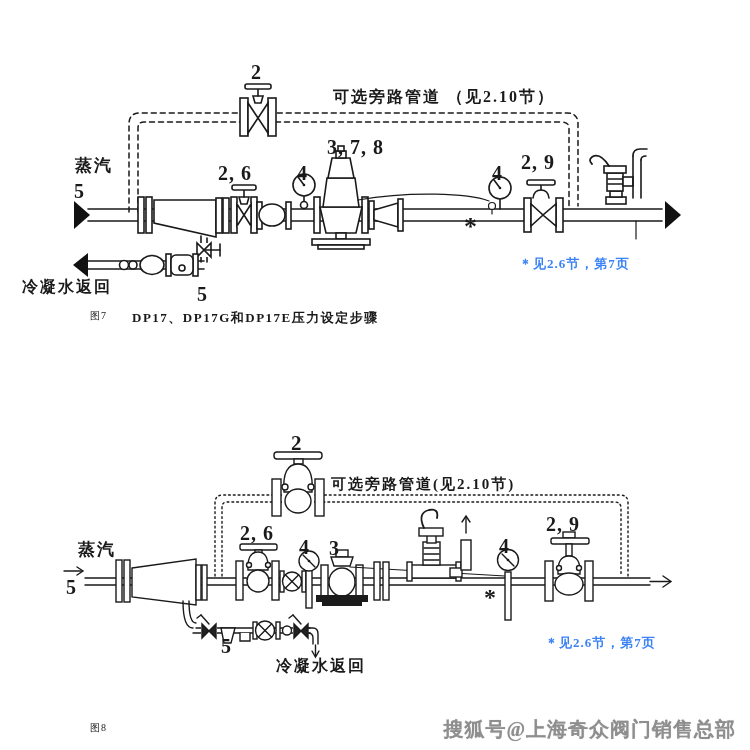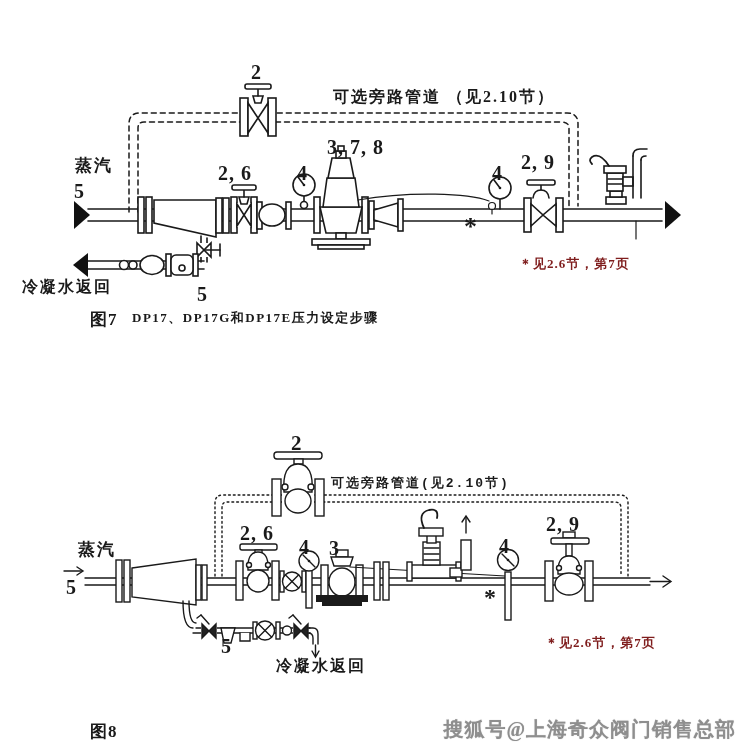--- a/index.html
+++ b/index.html
@@ -4,23 +4,23 @@
 <style>
   html,body{margin:0;padding:0;background:#fff;}
   .page{
     position:relative;width:750px;height:750px;background:#fff;overflow:hidden;
     font-family:"Liberation Serif","DejaVu Serif",serif;color:#151515;
   }
   .art{position:absolute;left:0;top:0;}
   .lbl{position:absolute;white-space:nowrap;font-weight:bold;line-height:1;color:#1a1a1a;}
   .num{font-size:20px;letter-spacing:1px;}
   .cn{font-size:16px;letter-spacing:2px;text-align:right;}
-  .note{font-size:13px;letter-spacing:1px;font-weight:bold;color:#7f1d1d;}
+  .note{font-size:13px;letter-spacing:1px;font-weight:bold;color:#3b82f6;}
   .star{font-size:26px;font-weight:bold;}
-  .cap-tag{font-size:17px;font-weight:bold;letter-spacing:1px;padding-left:20px;}
+  .cap-tag{font-size:10px;font-weight:normal;letter-spacing:1px;padding-left:20px;}
   .cap-text{font-size:13px;font-weight:bold;letter-spacing:1.5px;}
   .watermark{
     position:absolute;right:14px;top:716px;font-size:20px;font-weight:bold;
     color:#8e8e8e;letter-spacing:1px;font-family:"Liberation Serif","DejaVu Serif",serif;
     text-shadow:0 0 1px #bdbdbd;
   }
 </style>
 </head>
 <body>
 
@@ -326,21 +326,21 @@
   <div class="lbl num" style="left:521px;top:152px;">2, 9</div>
   <div class="lbl num" style="left:197px;top:284px;">5</div>
   <div class="lbl cn" style="left:22px;top:279px;">冷凝水返回</div>
   <div class="lbl note" style="left:519px;top:257px;">＊见2.6节，第7页</div>
   <div class="lbl cap-tag" style="left:70px;top:311px;">图7</div>
   <div class="lbl cap-text" style="left:132px;top:311px;">DP17、DP17G和DP17E压力设定步骤</div>
 
   <div class="lbl cn" style="left:78px;top:541px;font-size:17px;">蒸汽</div>
   <div class="lbl num" style="left:66px;top:577px;">5</div>
   <div class="lbl num" style="left:291px;top:433px;font-size:21px;">2</div>
-  <div class="lbl cn" style="left:331px;top:477px;font-size:13px;font-family:Liberation Mono, monospace;">可选旁路管道(见2.10节)</div>
+  <div class="lbl cn" style="left:331px;top:477px;font-size:15px;">可选旁路管道(见2.10节)</div>
   <div class="lbl num" style="left:240px;top:523px;">2, 6</div>
   <div class="lbl num" style="left:299px;top:537px;">4</div>
   <div class="lbl num" style="left:329px;top:538px;">3</div>
   <div class="lbl num" style="left:499px;top:536px;">4</div>
   <div class="lbl star" style="left:484px;top:585px;font-size:24px;">*</div>
   <div class="lbl num" style="left:546px;top:514px;">2, 9</div>
   <div class="lbl num" style="left:221px;top:636px;">5</div>
   <div class="lbl cn" style="left:276px;top:658px;">冷凝水返回</div>
   <div class="lbl note" style="left:545px;top:636px;">＊见2.6节，第7页</div>
   <div class="lbl cap-tag" style="left:70px;top:723px;">图8</div>

